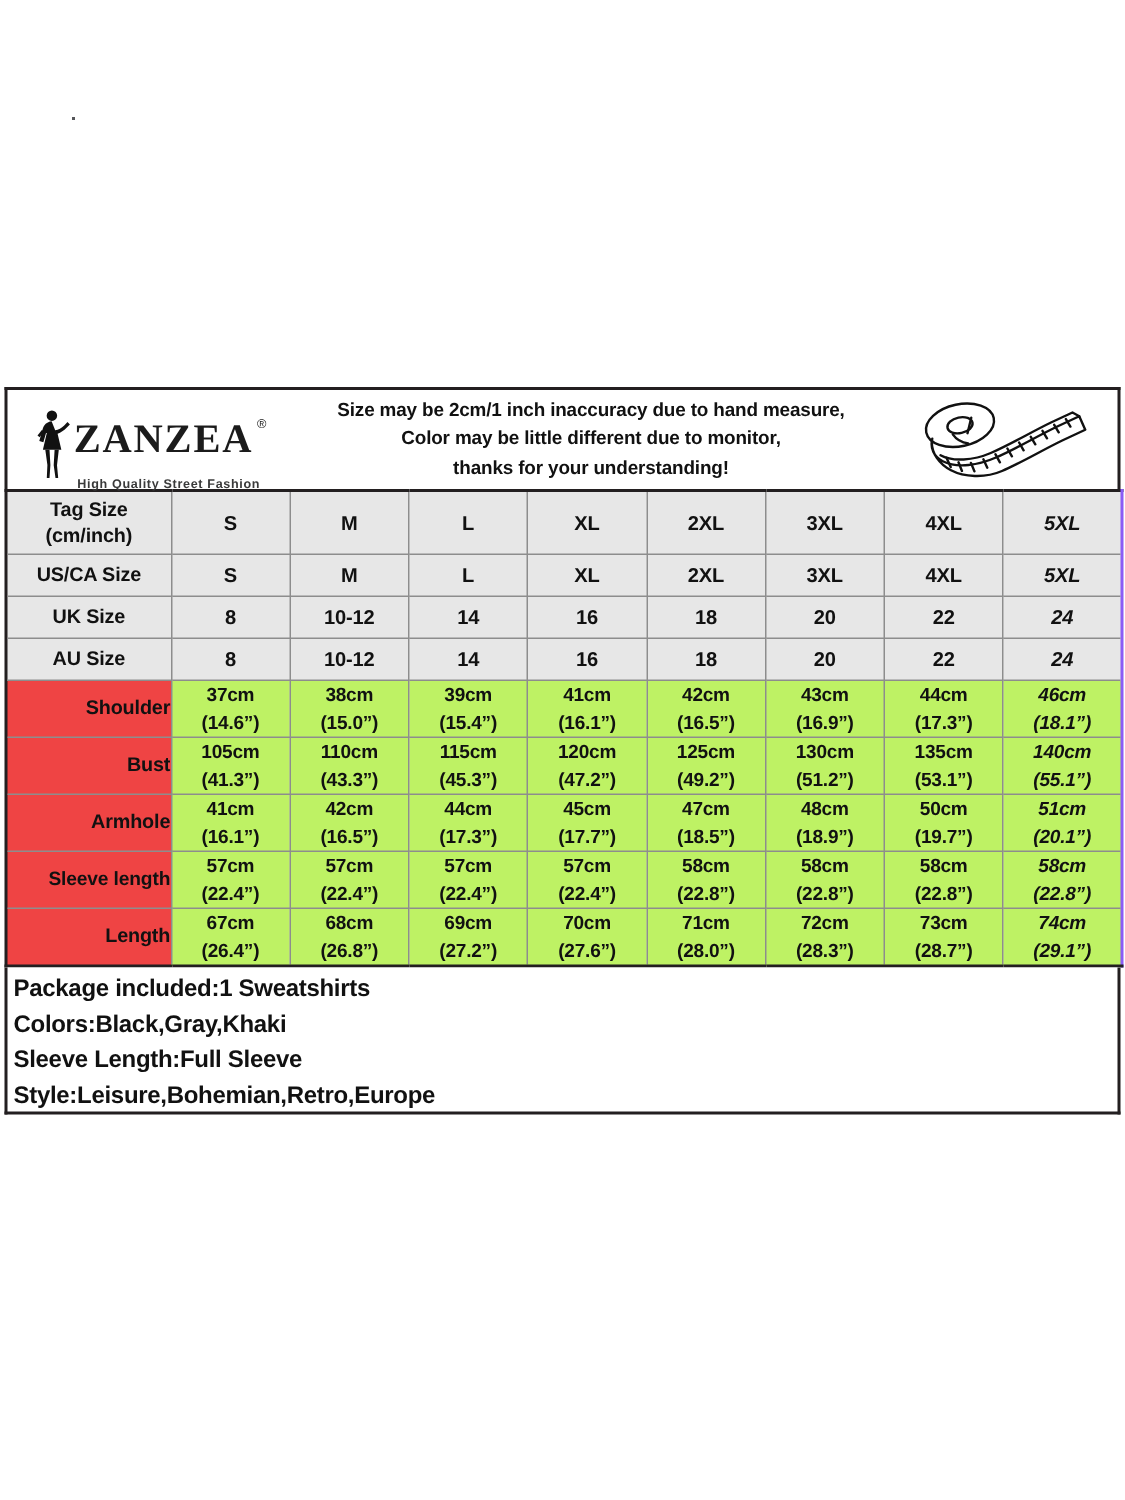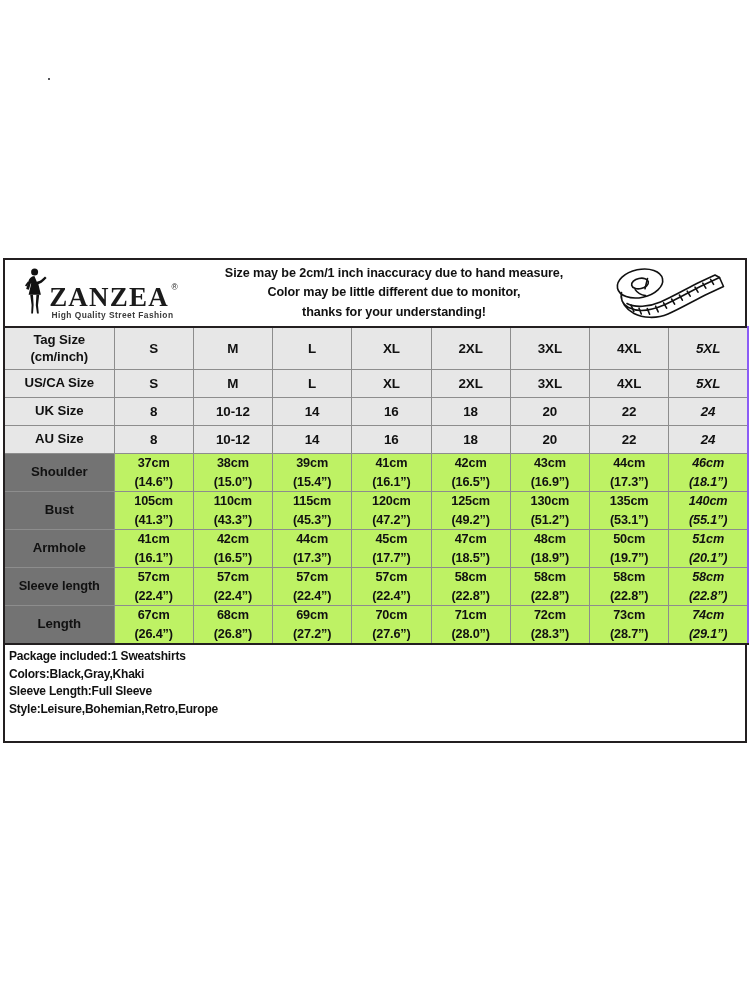--- a/index.html
+++ b/index.html
@@ -37,21 +37,21 @@
     align-items: stretch;
     border: 2px solid #231f20;
     border-bottom: none;
     background: #ffffff;
     height: 68px;
     box-sizing: border-box;
   }
   .banner-logo {
     width: 188px;
     display: flex;
-    align-items: center;
+    align-items: flex-end;
     justify-content: center;
     flex: none;
   }
   .logo-inner {
     display: flex;
     align-items: flex-end;
     gap: 1px;
   }
   .logo-figure { flex: none; display:block; margin-bottom: 1px; }
   .logo-text-col {
@@ -77,21 +77,21 @@
     font-size: 8.5px;
     font-weight: 400;
     font-family: "Liberation Sans", sans-serif;
   }
   .logo-tag {
     font-family: "Liberation Sans", sans-serif;
     font-size: 8.4px;
     font-weight: 600;
     letter-spacing: 0.45px;
     color: #3a3a3a;
-    margin-top: 0;
+    margin-top: 12px;
     white-space: nowrap;
   }
 
   .banner-note {
     flex: 1 1 auto;
     display: flex;
     flex-direction: column;
     align-items: center;
     justify-content: center;
     padding: 0 6px;
@@ -135,21 +135,21 @@
   }
   table.size-table tr:first-child td { border-top: 2px solid #231f20; }
   table.size-table tr:last-child td { border-bottom: 2px solid #231f20; }
 
   col.label-col { width: 110px; }
   col.data-col  { width: 79.25px; }
 
   .row-head td { background: #e7e7e7; height: 27px; }
   .row-head.tall td { height: 41px; }
   .row-meas td { background: #bef264; height: 37px; }
-  .row-meas td.lbl { background: #737373; }
+  .row-meas td.lbl { background: #ef4444; text-align: right; }
 
   .lbl {
     font-size: 13.2px;
     font-weight: 700;
     line-height: 1.28;
     letter-spacing: -0.1px;
   }
   .lbl.small { font-size: 12.8px; }
   .hcell {
     font-size: 13.4px;
@@ -169,21 +169,21 @@
   .footer {
     border: 2px solid #231f20;
     border-top: none;
     background: #ffffff;
     padding: 3px 4px 9px 4px;
     box-sizing: border-box;
     height: 98px;
   }
   .footer p {
     margin: 0;
-    font-size: 12px;
+    font-size: 16px;
     font-weight: 600;
     color: #111111;
     line-height: 1.47;
     letter-spacing: -0.2px;
   }
 </style>
 </head>
 <body>
 
 <div id="speck"></div>

